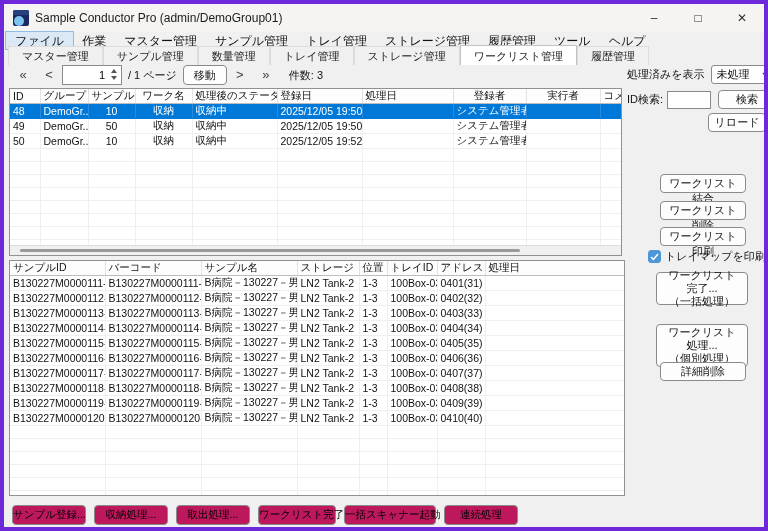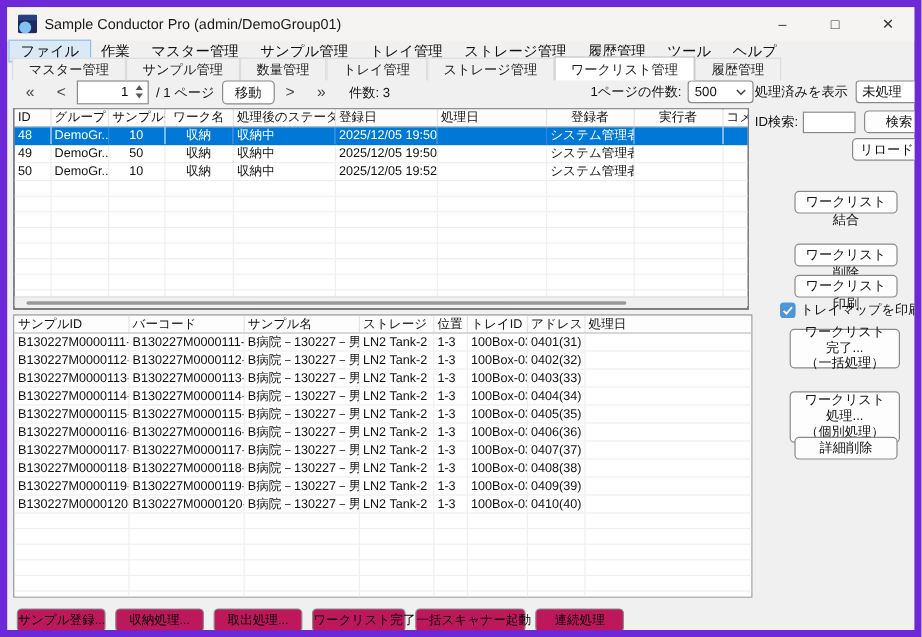--- a/index.html
+++ b/index.html
@@ -1,19 +1,19 @@
 <!DOCTYPE html>
 <html><head>
 <meta charset="utf-8">
 <style>
   html,body{margin:0;padding:0;background:#d8d8d8;}
   .window{
     position:relative;width:768px;height:531px;background:#f0f0f0;
     font-family:"Liberation Sans","DejaVu Sans",sans-serif;color:#111;
-    box-sizing:border-box;border:6px solid #6d28d9;overflow:hidden;
+    box-sizing:border-box;border:4px solid #6d28d9;overflow:hidden;
   }
   
   .titlebar{position:absolute;left:0;top:0;width:100%;height:28px;background:#f5f4f3;display:flex;align-items:center;}
   .app-icon{width:16px;height:16px;margin:0 6px 0 9px;border-radius:2px;overflow:hidden;flex:0 0 auto;}
   .title{font-size:12px;color:#1b1b1b;white-space:nowrap;}
   .win-controls{position:absolute;right:0;top:0;height:28px;display:flex;}
   .wbtn{width:44px;height:28px;display:flex;align-items:center;justify-content:center;font-size:12px;color:#333;}
   
   .menubar{position:absolute;left:2px;top:28px;right:2px;height:17px;display:flex;font-size:12px;}
   .menubar span{padding:1px 9px;white-space:nowrap;}
@@ -33,21 +33,21 @@
   .spin-arrows i.down{border-top:4px solid #555;}
   .pager .lbl{margin:0 6px;white-space:nowrap;}
   .btn{background:#fdfdfd;border:1px solid #8a8a8a;border-radius:4px;font-size:11px;font-family:inherit;color:#111;height:20px;padding:0 10px;white-space:nowrap;cursor:default;}
   .pager .count{margin-left:10px;}
   
   .fieldrow{position:absolute;display:flex;align-items:center;font-size:11px;white-space:nowrap;}
   .select{height:19px;background:#fff;border:1px solid #8a8a8a;border-radius:3px;display:flex;align-items:center;justify-content:space-between;padding:0 5px;box-sizing:border-box;}
   .select svg{flex:0 0 auto;margin-left:4px;}
   .textbox{height:18px;border:1px solid #8a8a8a;background:#fff;font-size:11px;font-family:inherit;padding:0 3px;box-sizing:border-box;}
   
-  .table-wrap{position:absolute;background:#0f172a;border:1px solid #919191;box-sizing:border-box;overflow:hidden;}
+  .table-wrap{position:absolute;background:#0369a1;border:1px solid #919191;box-sizing:border-box;overflow:hidden;}
   table.grid{border-collapse:collapse;table-layout:fixed;background:#fff;font-size:10.5px;width:100%;}
   .grid th{font-weight:normal;text-align:left;padding:0 3px;height:14px;border-right:1px solid #e3e3e3;border-bottom:1px solid #bdbdbd;white-space:nowrap;overflow:hidden;background:#fdfdfd;}
   .grid td{padding:0 3px;height:12px;border-right:1px solid #efefef;border-bottom:1px solid #efefef;white-space:nowrap;overflow:hidden;}
   .grid tr.selected td{background:#0078d7;color:#fff;border-right-color:#2a89dc;border-bottom-color:#0078d7;}
   .top-grid th:nth-child(3),.top-grid td:nth-child(3),
   .top-grid th:nth-child(4),.top-grid td:nth-child(4),
   .top-grid th:nth-child(8),.top-grid td:nth-child(8),
   .top-grid th:nth-child(9),.top-grid td:nth-child(9){text-align:center;}
   .hscroll{position:absolute;left:0;bottom:0;width:100%;height:9px;background:#f0f0f0;border-top:1px solid #dcdcdc;}
   .hscroll .thumb{position:absolute;left:10px;top:3px;width:500px;height:3px;background:#9a9a9a;border-radius:2px;}
@@ -119,29 +119,20 @@
           <i class="down"></i>
         </span>
     </span>
     <span class="lbl">/ 1 ページ</span>
     <button class="btn">移動</button>
     <button class="nav">&gt;</button>
     <button class="nav">»</button>
     <span class="lbl count">件数: 3</span>
   </div>
 
-  <div class="fieldrow" style="top:61px;left:486px;">
-    <span>1ページの件数:</span>
-    <div class="select" style="width:55px;margin-left:5px;">
-      <span>500</span>
-      <svg width="9" height="6" viewBox="0 0 9 6">
-          <path d="M1 1 L4.5 4.5 L8 1" fill="none" stroke="#444" stroke-width="1.3"></path>
-        </svg>
-    </div>
-  </div>
   <div class="fieldrow" style="top:61px;left:623px;">
     <span>処理済みを表示</span>
     <div class="select" style="width:66px;margin-left:6px;">
       <span>未処理</span>
       <svg width="9" height="6" viewBox="0 0 9 6">
           <path d="M1 1 L4.5 4.5 L8 1" fill="none" stroke="#444" stroke-width="1.3"></path>
         </svg>
     </div>
   </div>
 
@@ -313,21 +304,21 @@
             <td></td>
             <td></td>
           </tr>
         </tbody>
       </table>
     <div class="hscroll">
         <div class="thumb"></div>
       </div>
   </div>
 
-  <button class="side-btn" style="left:656px;top:153px;width:86px;height:19px;">ワークリスト結合</button>
+  <button class="side-btn" style="left:656px;top:170px;width:86px;height:19px;">ワークリスト結合</button>
   <button class="side-btn" style="left:656px;top:197px;width:86px;height:19px;">ワークリスト削除</button>
   <button class="side-btn" style="left:656px;top:223px;width:86px;height:19px;">ワークリスト印刷</button>
   <div class="checkrow" style="top:245px;left:644px;">
     <span class="checkbox">
       <svg width="9" height="8" viewBox="0 0 9 8">
           <path d="M1 4 L3.4 6.4 L8 1" fill="none" stroke="#fff" stroke-width="1.5"></path>
         </svg>
     </span>
     <span>トレイマップを印刷する</span>
   </div>

